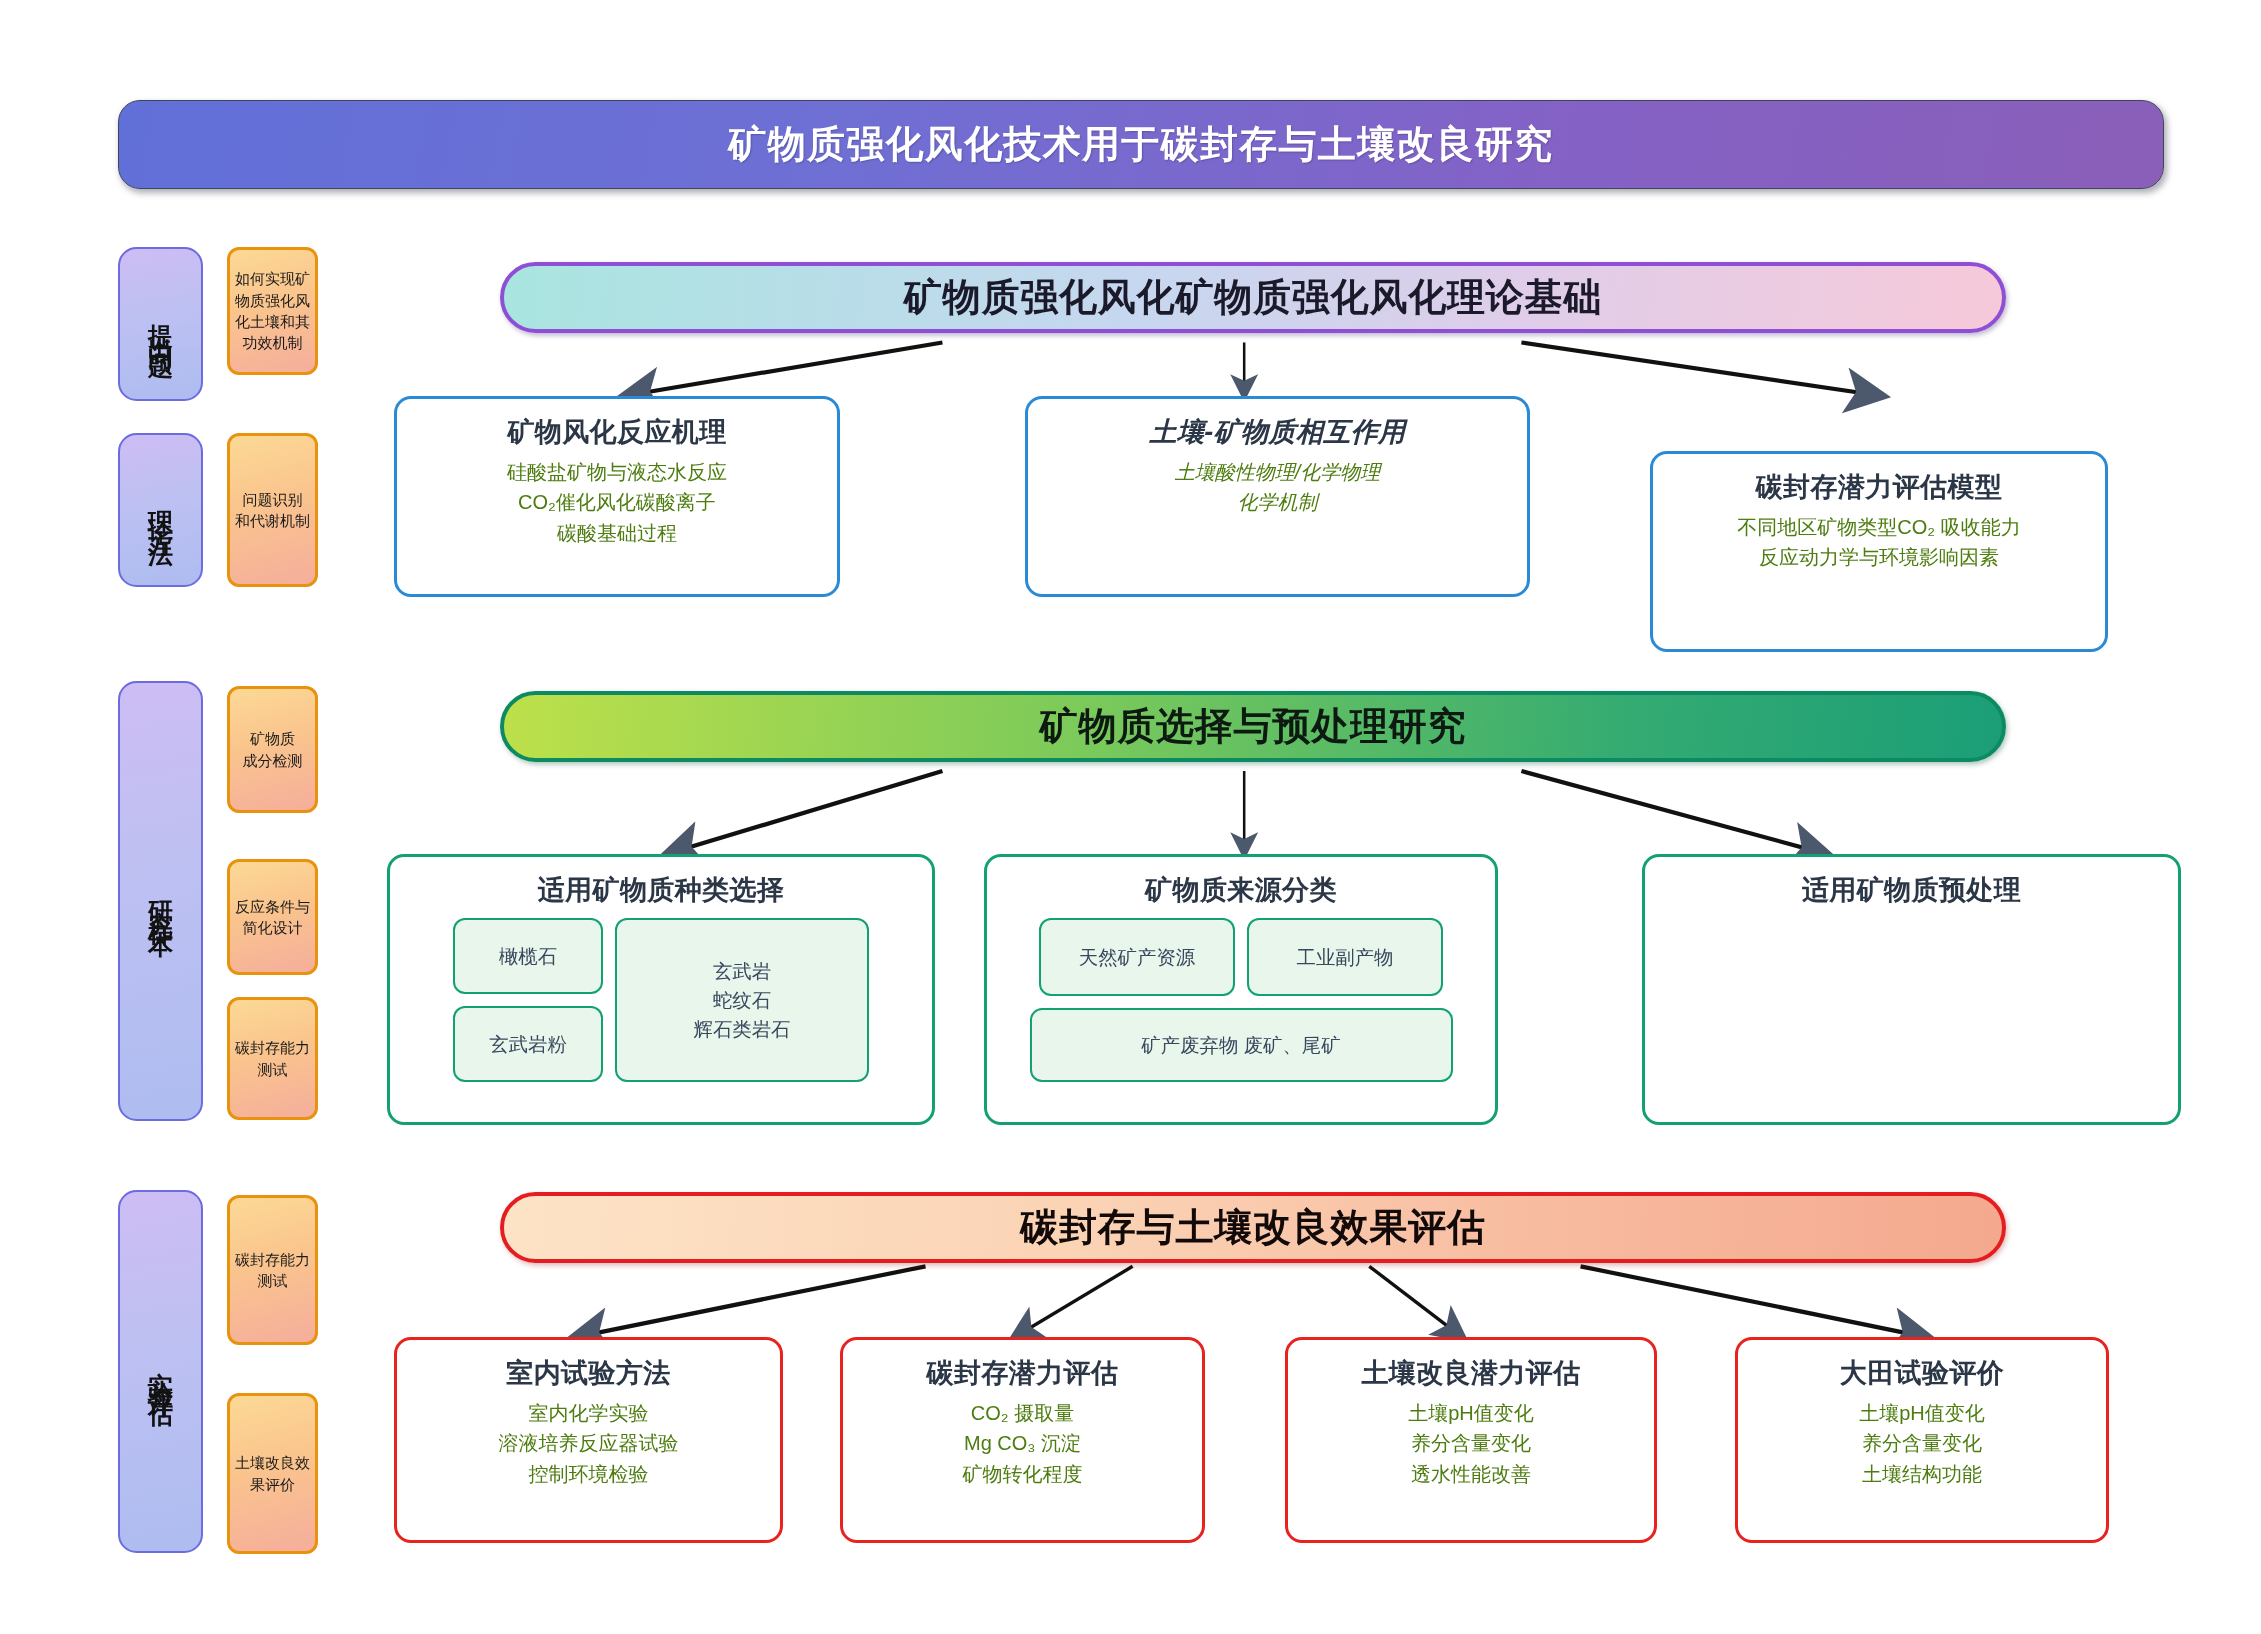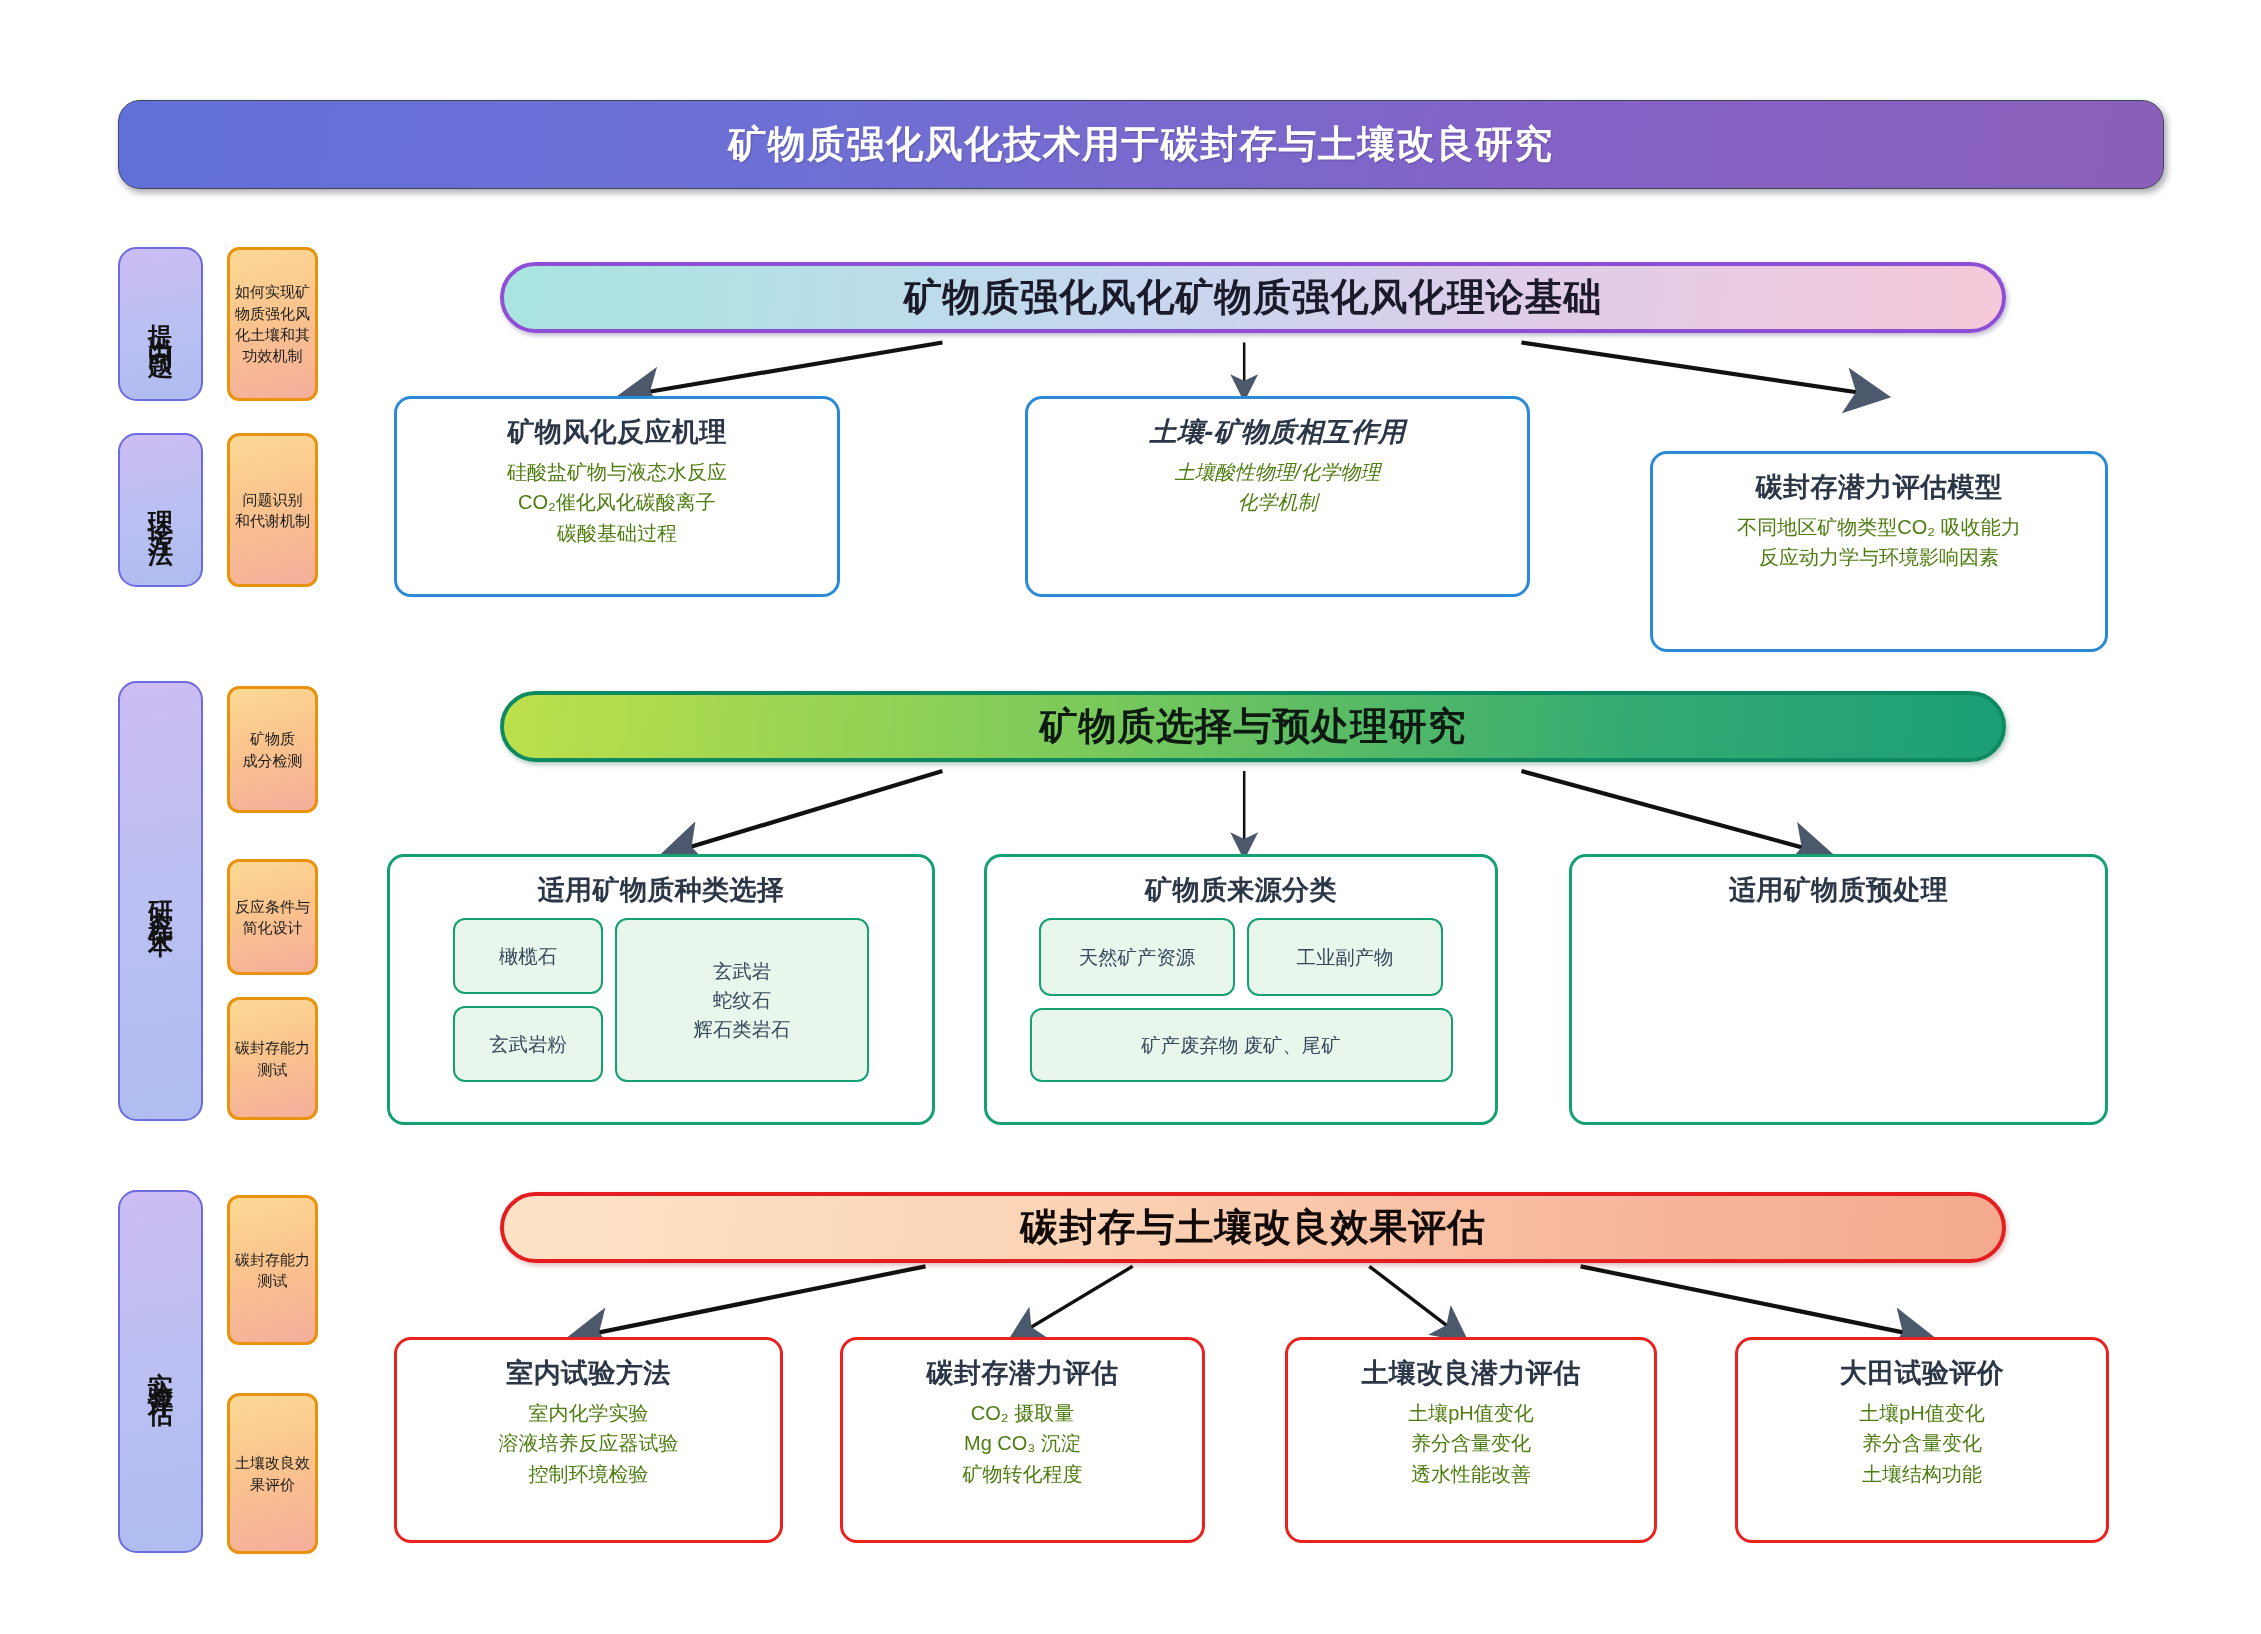--- a/index.html
+++ b/index.html
@@ -202,21 +202,21 @@
   <div class="stage-pill" style="left:118px; top:433px; height:154px;">
     <span>理论方法</span>
   </div>
   <div class="stage-pill" style="left:118px; top:681px; height:440px;">
     <span>研究样本</span>
   </div>
   <div class="stage-pill" style="left:118px; top:1190px; height:363px;">
     <span>实验评估</span>
   </div>
 
-  <div class="note-card" style="left:227px; top:247px; height:154px;">
+  <div class="note-card" style="left:227px; top:247px; height:128px;">
     <span>
         <div>如何实现矿</div>
         <div>物质强化风</div>
         <div>化土壤和其</div>
         <div>功效机制</div>
       </span>
   </div>
   <div class="note-card" style="left:227px; top:433px; height:154px;">
     <span>
         <div>问题识别</div>
@@ -314,21 +314,21 @@
       </div>
       <div class="chip" style="width:196px; height:78px;">
         <div>工业副产物</div>
       </div>
       <div class="chip" style="width:423px; height:74px;">
         <div>矿产废弃物 废矿、尾矿</div>
       </div>
     </div>
   </div>
 
-  <div class="leaf leaf-green" style="left:1569px; top:854px; width:539px; height:271px;">
+  <div class="leaf leaf-green" style="left:1642px; top:854px; width:539px; height:271px;">
     <div class="leaf-title">适用矿物质预处理</div>
   </div>
 
   <div class="banner banner-eval" style="left:500px; top:1192px; width:1506px;">
     <span>碳封存与土壤改良效果评估</span>
   </div>
 
   <div class="leaf leaf-red" style="left:394px; top:1337px; width:389px; height:206px;">
     <div class="leaf-title">室内试验方法</div>
     <div class="leaf-lines">

